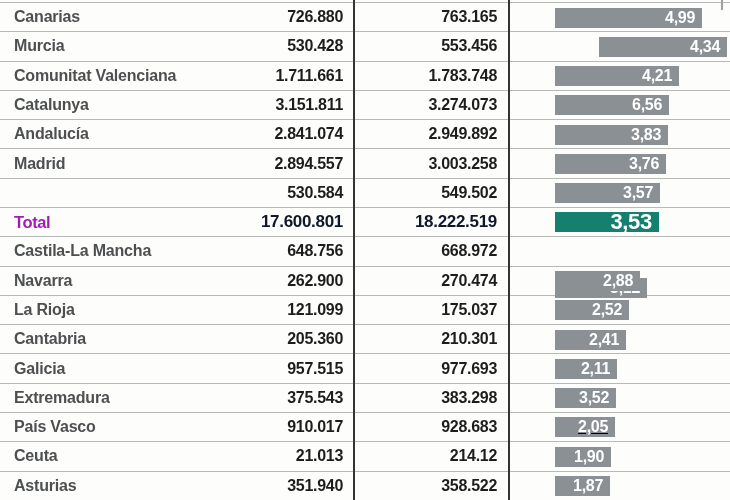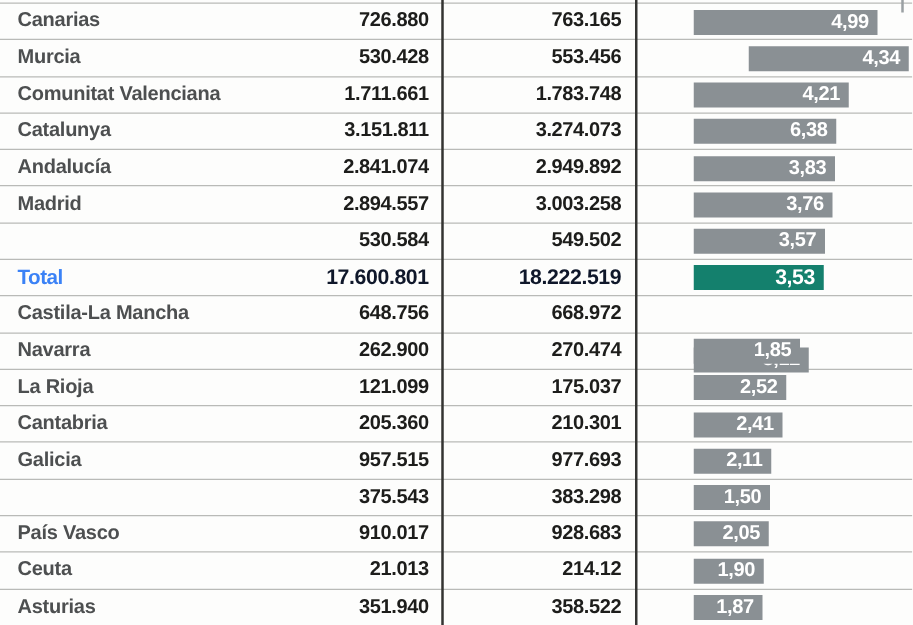--- a/index.html
+++ b/index.html
@@ -42,24 +42,24 @@
     background:var(--bar-gray,#8a9094);
     display:flex;align-items:flex-start;justify-content:flex-end;
     box-sizing:border-box;padding-right:7px;
     z-index:1;
     padding-left:28px;
   }
   .bar-label{
     color:#ffffff;font-weight:bold;font-size:16px;letter-spacing:-0.3px;
     line-height:20px;white-space:nowrap;
   }
-  .row.total .name{color:#3b82f6;font-size:16.5px;letter-spacing:-0.4px;}
+  .row.total .name{color:#a21caf;font-size:16.5px;letter-spacing:-0.4px;}
   .row.total .num{color:#0f172a;font-size:17px;}
   .row.total .bar{background:var(--bar-teal,#14806d);}
-  .row.total .bar-label{font-size:17px;}
+  .row.total .bar-label{font-size:22px;}
 </style>
 </head>
 <body>
 
 <div class="graphic" style="--bar-gray: #8a9094; --bar-teal: #14806d;">
   <div class="col-divider divider-1"></div>
   <div class="col-divider divider-2"></div>
   <div class="corner-tick"></div>
   <div id="rows">
   <div class="row">
@@ -87,21 +87,21 @@
     <span class="bar" style="width: 124px;">
       <span class="bar-label">4,21</span>
     </span>
   </div>
 
   <div class="row">
     <span class="cell name">Catalunya</span>
     <span class="cell num v1">3.151.811</span>
     <span class="cell num v2">3.274.073</span>
     <span class="bar" style="width: 114px;">
-      <span class="bar-label">6,38</span>
+      <span class="bar-label">6,56</span>
     </span>
   </div>
 
   <div class="row">
     <span class="cell name">Andalucía</span>
     <span class="cell num v1">2.841.074</span>
     <span class="cell num v2">2.949.892</span>
     <span class="bar" style="width: 113px;">
       <span class="bar-label">3,83</span>
     </span>
@@ -140,21 +140,21 @@
     <span class="bar" style="width: 92px; margin-top: 36px;">
       <span class="bar-label">3,12</span>
     </span>
   </div>
 
   <div class="row">
     <span class="cell name">Navarra</span>
     <span class="cell num v1">262.900</span>
     <span class="cell num v2">270.474</span>
     <span class="bar" style="width: 85px;">
-      <span class="bar-label">1,85</span>
+      <span class="bar-label">2,88</span>
     </span>
   </div>
 
   <div class="row">
     <span class="cell name">La Rioja</span>
     <span class="cell num v1">121.099</span>
     <span class="cell num v2">175.037</span>
     <span class="bar" style="width: 74px;">
       <span class="bar-label">2,52</span>
     </span>
@@ -172,32 +172,33 @@
   <div class="row">
     <span class="cell name">Galicia</span>
     <span class="cell num v1">957.515</span>
     <span class="cell num v2">977.693</span>
     <span class="bar" style="width: 62px;">
       <span class="bar-label">2,11</span>
     </span>
   </div>
 
   <div class="row">
+    <span class="cell name">Extremadura</span>
     <span class="cell num v1">375.543</span>
     <span class="cell num v2">383.298</span>
     <span class="bar" style="width: 61px;">
-      <span class="bar-label">1,50</span>
+      <span class="bar-label">3,52</span>
     </span>
   </div>
 
   <div class="row">
     <span class="cell name">País Vasco</span>
     <span class="cell num v1">910.017</span>
     <span class="cell num v2">928.683</span>
-    <span class="bar" style="width: 60px;">
+    <span class="bar" style="width: 60px; text-decoration: underline;">
       <span class="bar-label">2,05</span>
     </span>
   </div>
 
   <div class="row">
     <span class="cell name">Ceuta</span>
     <span class="cell num v1">21.013</span>
     <span class="cell num v2">214.12</span>
     <span class="bar" style="width: 56px;">
       <span class="bar-label">1,90</span>

